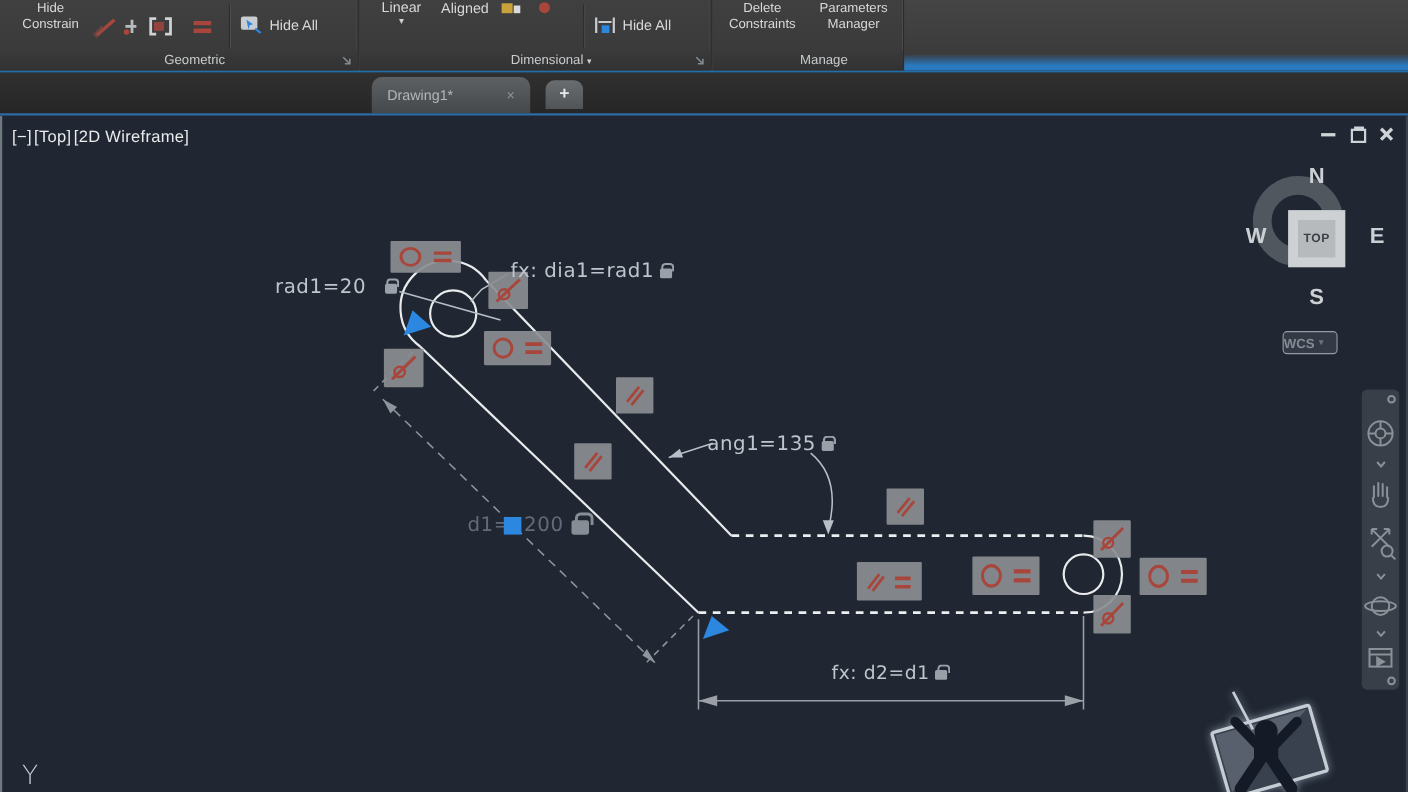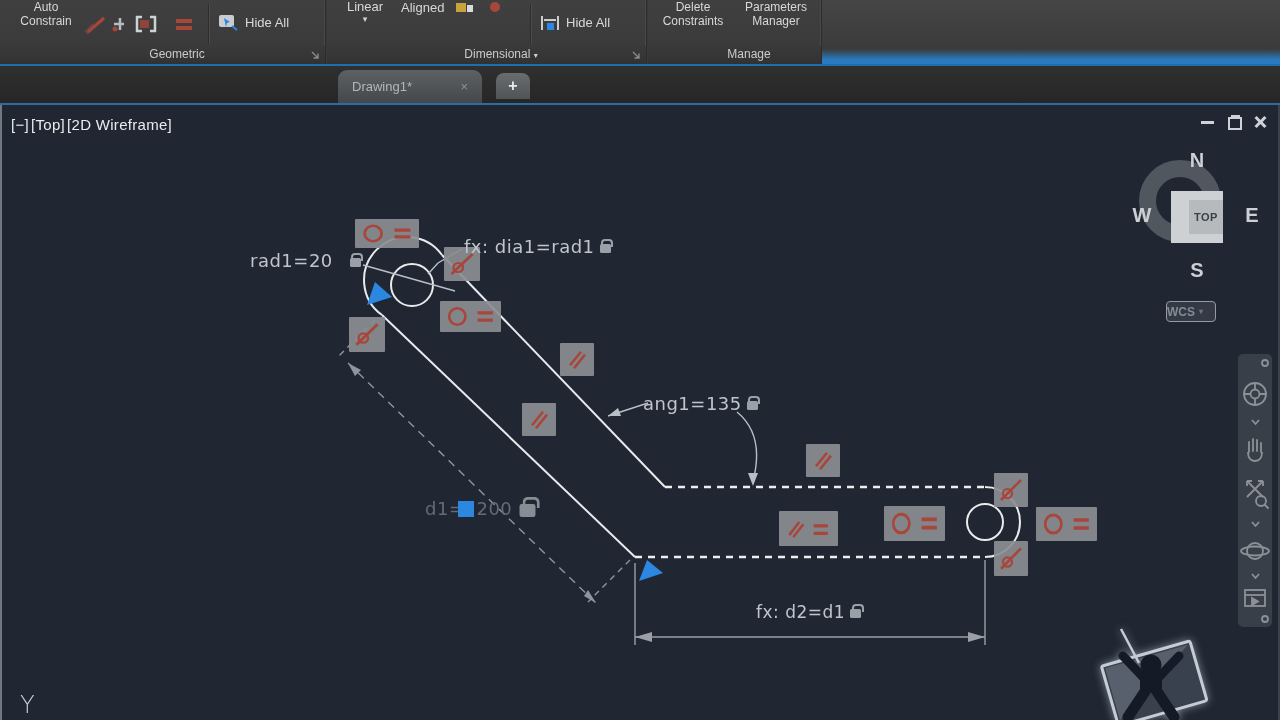--- a/index.html
+++ b/index.html
@@ -79,21 +79,21 @@
   
   .badge { position:absolute; background:rgba(139,142,147,.92); border-radius:1px; }
   .badge svg { display:block; width:100%; height:100%; }
 
   
   .vc-ring { position:absolute; left:1139px; top:55px; width:82px; height:82px;
              border:17px solid rgba(92,98,105,.82); border-radius:50%; }
   .vc-letter { position:absolute; color:#ccd0d4; font-size:20px; font-weight:bold;
                width:30px; text-align:center; }
   .vc-face { position:absolute; left:1171px; top:86px; width:52px; height:52px;
-             background:#ced1d4; display:flex; align-items:center; justify-content:flex-end; }
+             background:#ced1d4; display:flex; align-items:center; justify-content:center; }
   .vc-face-inner { width:34px; height:34px; background:#b6babd; display:flex;
              align-items:center; justify-content:center; color:#3c4146; font-size:11px;
              font-weight:bold; letter-spacing:.5px; }
   .wcs { position:absolute; left:1166px; top:196px; width:50px; height:21px;
          border:1px solid #959ba1; border-radius:4px; background:rgba(170,176,182,.14);
          color:#848b93; font-size:12px; font-weight:bold; display:flex; align-items:center;
          justify-content:flex-start; gap:4px; }
   .wcs .dd { font-size:8px; color:#6d747c; }
 
   
@@ -107,21 +107,21 @@
 </style>
 </head>
 <body>
 
 <div id="app">
 
   <div class="ribbon">
 
     <div class="panel" style="left:0;width:326px;">
       <div class="btn2line" style="left:8px;top:0;width:76px;">
-        <div class="rtext">Auto</div>
+        <div class="rtext">Hide</div>
         <div class="rtext">Constrain</div>
       </div>
       <svg class="mini" style="left:84px;top:12px;" width="118" height="26" viewBox="0 0 118 26">
         <path d="M4 20 L20 6" stroke="#a8463c" stroke-width="3"></path>
         <path d="M2 21 L10 13" stroke="#8d4a44" stroke-width="5" opacity=".5"></path>
         <path d="M36 6 V18 M30 12 H40" stroke="#b9bcbf" stroke-width="2.5"></path>
         <circle cx="31" cy="17" r="2.5" fill="#a8463c"></circle>
         <path d="M58 5 H53 V19 H58 M66 5 H71 V19 H66" stroke="#cfd2d5" stroke-width="2.5" fill="none"></path>
         <rect x="56" y="8" width="9" height="8" fill="#a8463c" opacity=".8"></rect>
         <path d="M92 9 h16 M92 16 h16" stroke="#a8463c" stroke-width="4"></path>
@@ -327,21 +327,21 @@
       <span class="lock"></span>
     </div>
     <div class="anno" style="left:464px;top:131px;">
       <span>fx: dia1=rad1</span>
       <span class="lock"></span>
     </div>
     <div class="anno" style="left:643px;top:288px;">
       <span>ang1=135</span>
       <span class="lock"></span>
     </div>
-    <div class="anno dim" style="left:425px;top:362px;margin-top:31px;">
+    <div class="anno dim" style="left:425px;top:362px;">
       <span>d1=</span>
       <span class="grip-sq"></span>
       <span>200</span>
       <span class="lock big"></span>
     </div>
     <div class="anno" style="left:756px;top:497px;font-size:17px;">
       <span>fx: d2=d1</span>
       <span class="lock"></span>
     </div>
 

